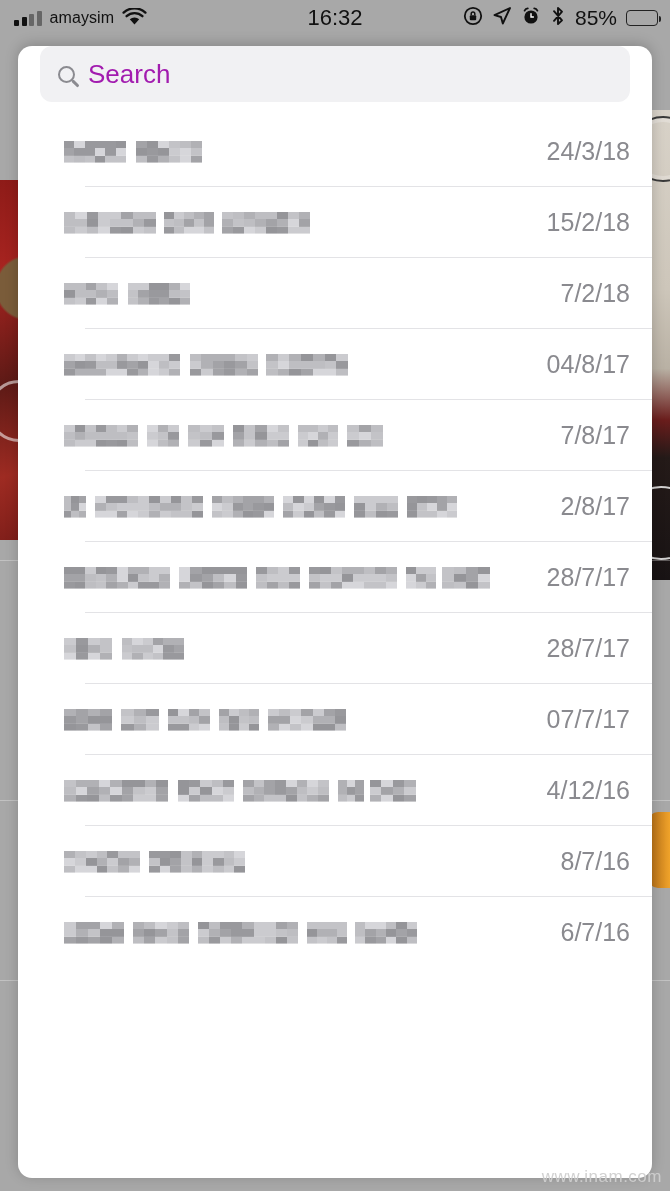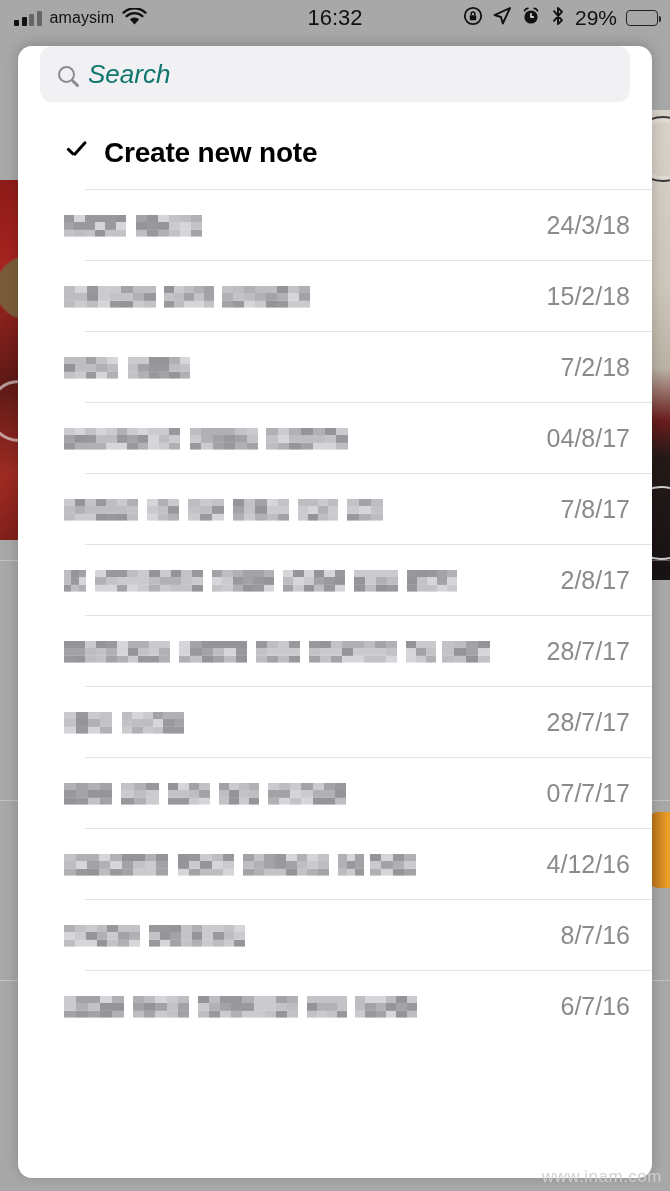--- a/index.html
+++ b/index.html
@@ -88,21 +88,21 @@
   .nav-cancel { margin-left:auto; color:#d9a520; font-size:28px; cursor:pointer; }
 
   
   #searchwrap { padding:0 22px 14px; }
   #searchbar {
     height:56px; background:#f1f1f3; border-radius:12px;
     display:flex; align-items:center; padding:0 18px; gap:13px;
   }
   .mag { width:17px; height:17px; border:2.6px solid #8b8b90; border-radius:50%; position:relative; flex:none; }
   .mag:after{ content:""; position:absolute; right:-7px; bottom:-4px; width:9px; height:2.6px; background:#8b8b90; transform:rotate(45deg); border-radius:2px; }
-  .search-ph { color:#0f766e; font-size:26px;font-style:italic; }
+  .search-ph { color:#a21caf; font-size:26px; }
 
   
   #list { }
   .row {
     position:relative; height:71px; display:flex; align-items:center;
     padding:0 22px 0 46px; cursor:pointer;
   }
   .row .sep {
     position:absolute; left:67px; right:0; bottom:0; height:1px; background:#e3e3e6;
   }
@@ -199,41 +199,36 @@
         <path d="M3.6 4.6 a4 4 0 0 1 3.2 -2.2" stroke="#111" stroke-width="1.8" fill="none" stroke-linecap="round"></path>
         <path d="M16.4 4.6 a4 4 0 0 0 -3.2 -2.2" stroke="#111" stroke-width="1.8" fill="none" stroke-linecap="round"></path>
         <path d="M10 7.6 V11 H12.4" stroke="#fff" stroke-width="1.4" fill="none" stroke-linecap="round"></path>
       </svg>
     </span>
     <span>
       <svg width="16" height="20" viewBox="0 0 16 20" aria-hidden="true">
         <path d="M4 5.2 L12 14.4 L8 18 V2 L12 5.6 L4 14.8" fill="none" stroke="#111" stroke-width="1.9" stroke-linejoin="round" stroke-linecap="round"></path>
       </svg>
     </span>
-    <span class="batt-pct">29%</span>
+    <span class="batt-pct">85%</span>
     <span class="batt"><span class="fill" style="width: 52%;"></span></span>
   </div>
 </div>
 
 <div id="sheet">
 
 
   <div id="searchwrap">
     <div id="searchbar">
       <span class="mag"></span>
       <span class="search-ph">Search</span>
     </div>
   </div>
 
   <div id="list">
-    <div class="row create">
-      <span class="check"></span>
-      <span class="create-label">Create new note</span>
-      <span class="sep"></span>
-    </div>
 
       <div class="row">
         <span class="blur-title">
           <span class="blk" style="width: 62px; background: linear-gradient(90deg, rgb(142, 142, 147) 0%, rgb(142, 142, 147) 16.67%, rgb(210, 210, 214) 16.67%, rgb(210, 210, 214) 33.33%, rgb(142, 142, 147) 33.33%, rgb(142, 142, 147) 50%, rgb(142, 142, 147) 50%, rgb(142, 142, 147) 66.67%, rgb(142, 142, 147) 66.67%, rgb(142, 142, 147) 83.33%, rgb(138, 138, 143) 83.33%, rgb(138, 138, 143) 100%) 0px 0px / 100% 34% no-repeat, linear-gradient(90deg, rgb(154, 154, 158) 0%, rgb(154, 154, 158) 16.67%, rgb(142, 142, 147) 16.67%, rgb(142, 142, 147) 33.33%, rgb(142, 142, 147) 33.33%, rgb(142, 142, 147) 50%, rgb(210, 210, 214) 50%, rgb(210, 210, 214) 66.67%, rgb(142, 142, 147) 66.67%, rgb(142, 142, 147) 83.33%, rgb(210, 210, 214) 83.33%, rgb(210, 210, 214) 100%) 0px 50% / 100% 36% no-repeat, linear-gradient(90deg, rgb(189, 189, 193) 0%, rgb(189, 189, 193) 16.67%, rgb(184, 184, 188) 16.67%, rgb(184, 184, 188) 33.33%, rgb(189, 189, 193) 33.33%, rgb(189, 189, 193) 50%, rgb(138, 138, 143) 50%, rgb(138, 138, 143) 66.67%, rgb(189, 189, 193) 66.67%, rgb(189, 189, 193) 83.33%, rgb(189, 189, 193) 83.33%, rgb(189, 189, 193) 100%) 0px 100% / 100% 30% no-repeat; opacity: 0.9;"></span>
           <span class="blk" style="width: 10px; background: transparent;"></span>
           <span class="blk" style="width: 66px; background: linear-gradient(90deg, rgb(154, 154, 158) 0%, rgb(154, 154, 158) 16.67%, rgb(138, 138, 143) 16.67%, rgb(138, 138, 143) 33.33%, rgb(210, 210, 214) 33.33%, rgb(210, 210, 214) 50%, rgb(189, 189, 193) 50%, rgb(189, 189, 193) 66.67%, rgb(184, 184, 188) 66.67%, rgb(184, 184, 188) 83.33%, rgb(169, 169, 173) 83.33%, rgb(169, 169, 173) 100%) 0px 0px / 100% 34% no-repeat, linear-gradient(90deg, rgb(138, 138, 143) 0%, rgb(138, 138, 143) 16.67%, rgb(142, 142, 147) 16.67%, rgb(142, 142, 147) 33.33%, rgb(138, 138, 143) 33.33%, rgb(138, 138, 143) 50%, rgb(198, 198, 202) 50%, rgb(198, 198, 202) 66.67%, rgb(210, 210, 214) 66.67%, rgb(210, 210, 214) 83.33%, rgb(189, 189, 193) 83.33%, rgb(189, 189, 193) 100%) 0px 50% / 100% 36% no-repeat, linear-gradient(90deg, rgb(184, 184, 188) 0%, rgb(184, 184, 188) 16.67%, rgb(142, 142, 147) 16.67%, rgb(142, 142, 147) 33.33%, rgb(169, 169, 173) 33.33%, rgb(169, 169, 173) 50%, rgb(189, 189, 193) 50%, rgb(189, 189, 193) 66.67%, rgb(210, 210, 214) 66.67%, rgb(210, 210, 214) 83.33%, rgb(154, 154, 158) 83.33%, rgb(154, 154, 158) 100%) 0px 100% / 100% 30% no-repeat; opacity: 0.9;"></span>
         </span>
         <span class="date">24/3/18</span>
         <span class="sep"></span>
       </div>

